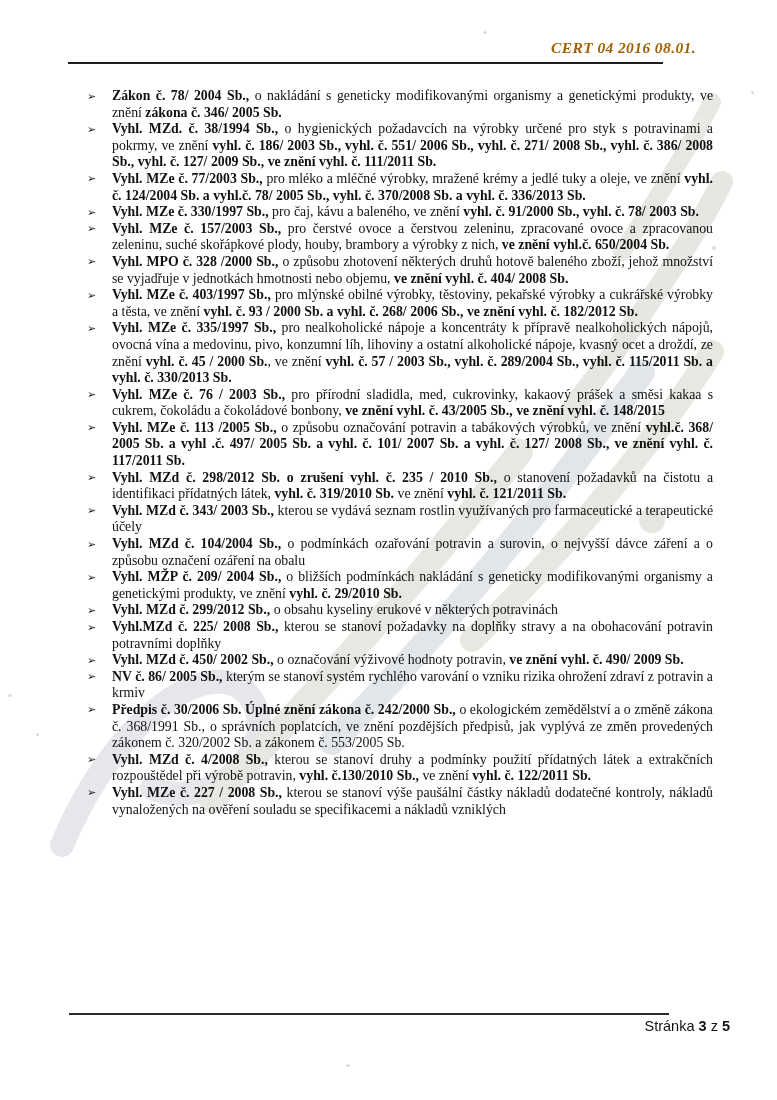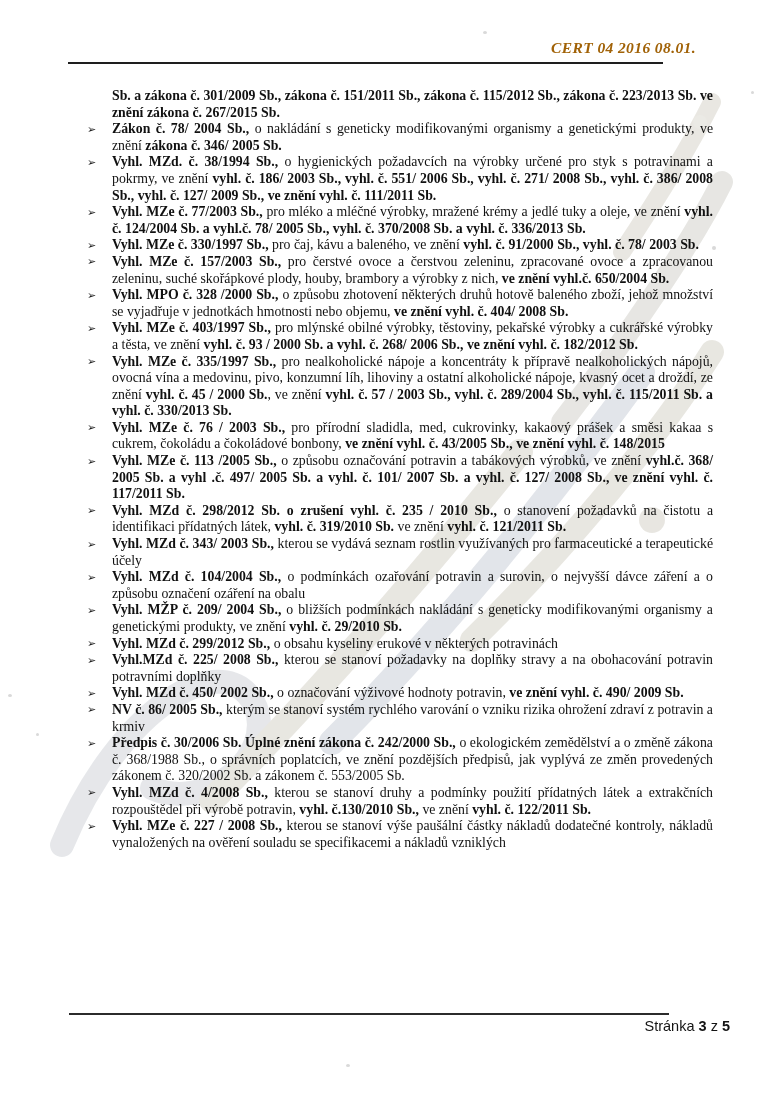--- a/index.html
+++ b/index.html
@@ -63,40 +63,39 @@
 <div class="speck" style="left:712px;top:246px;width:4px;height:4px;"></div>
 <div class="speck" style="left:8px;top:694px;width:4px;height:3px;"></div>
 <div class="speck" style="left:36px;top:733px;width:3px;height:3px;"></div>
 <div class="speck" style="left:160px;top:116px;width:3px;height:3px;"></div>
 <div class="speck" style="left:346px;top:1064px;width:4px;height:3px;"></div>
 
 <div class="header-code">CERT 04 2016 08.01.</div>
 <div class="header-rule"></div>
 
 <div class="doc-body">
-  <p class="intro"><span class="b">Sb. a zákona č. 301/2009 Sb., zákona č. 151/2011 Sb., zákona č. 115/2012 Sb., zákona č. 223/2013 Sb. ve znění zákona č. 267/2015 Sb.</span></p>
   <ul class="law-list">
       <li><span class="bullet">➢</span><span class="b">Zákon č. 78/ 2004 Sb.,</span><span> o nakládání s geneticky modifikovanými organismy a genetickými produkty, ve znění </span><span class="b">zákona č. 346/ 2005 Sb.</span></li>
       <li><span class="bullet">➢</span><span class="b">Vyhl. MZd. č. 38/1994 Sb.,</span><span> o hygienických požadavcích na výrobky určené pro styk s potravinami a pokrmy, ve znění </span><span class="b">vyhl. č. 186/ 2003 Sb., vyhl. č. 551/ 2006 Sb., vyhl. č. 271/ 2008 Sb., vyhl. č. 386/ 2008 Sb., vyhl. č. 127/ 2009 Sb., ve znění vyhl. č. 111/2011 Sb.</span></li>
       <li><span class="bullet">➢</span><span class="b">Vyhl. MZe č. 77/2003 Sb.,</span><span> pro mléko a mléčné výrobky, mražené krémy a jedlé tuky a oleje, ve znění </span><span class="b">vyhl. č. 124/2004 Sb. a vyhl.č. 78/ 2005 Sb., vyhl. č. 370/2008 Sb. a vyhl. č. 336/2013 Sb.</span></li>
       <li><span class="bullet">➢</span><span class="b">Vyhl. MZe č. 330/1997 Sb.,</span><span> pro čaj, kávu a baleného, ve znění </span><span class="b">vyhl. č. 91/2000 Sb., vyhl. č. 78/ 2003 Sb.</span></li>
       <li><span class="bullet">➢</span><span class="b">Vyhl. MZe č. 157/2003 Sb.,</span><span> pro čerstvé ovoce a čerstvou zeleninu, zpracované ovoce a zpracovanou zeleninu, suché skořápkové plody, houby, brambory a výrobky z nich, </span><span class="b">ve znění vyhl.č. 650/2004 Sb.</span></li>
       <li><span class="bullet">➢</span><span class="b">Vyhl. MPO č. 328 /2000 Sb.,</span><span> o způsobu zhotovení některých druhů hotově baleného zboží, jehož množství se vyjadřuje v jednotkách hmotnosti nebo objemu, </span><span class="b">ve znění vyhl. č. 404/ 2008 Sb.</span></li>
       <li><span class="bullet">➢</span><span class="b">Vyhl. MZe č. 403/1997 Sb.,</span><span> pro mlýnské obilné výrobky, těstoviny, pekařské výrobky a cukrářské výrobky a těsta, ve znění </span><span class="b">vyhl. č. 93 / 2000 Sb. a vyhl. č. 268/ 2006 Sb., ve znění vyhl. č. 182/2012 Sb.</span></li>
       <li><span class="bullet">➢</span><span class="b">Vyhl. MZe č. 335/1997 Sb.,</span><span> pro nealkoholické nápoje a koncentráty k přípravě nealkoholických nápojů, ovocná vína a medovinu, pivo, konzumní líh, lihoviny a ostatní alkoholické nápoje, kvasný ocet a droždí, ze znění </span><span class="b">vyhl. č. 45 / 2000 Sb.</span><span>, ve znění </span><span class="b">vyhl. č. 57 / 2003 Sb., vyhl. č. 289/2004 Sb., vyhl. č. 115/2011 Sb. a vyhl. č. 330/2013 Sb.</span></li>
       <li><span class="bullet">➢</span><span class="b">Vyhl. MZe č. 76 / 2003 Sb.,</span><span> pro přírodní sladidla, med, cukrovinky, kakaový prášek a směsi kakaa s cukrem, čokoládu a čokoládové bonbony, </span><span class="b">ve znění vyhl. č. 43/2005 Sb., ve znění vyhl. č. 148/2015</span></li>
       <li><span class="bullet">➢</span><span class="b">Vyhl. MZe č. 113 /2005 Sb.,</span><span> o způsobu označování potravin a tabákových výrobků, ve znění </span><span class="b">vyhl.č. 368/ 2005 Sb. a vyhl .č. 497/ 2005 Sb. a vyhl. č. 101/ 2007 Sb. a vyhl. č. 127/ 2008 Sb., ve znění vyhl. č. 117/2011 Sb.</span></li>
       <li><span class="bullet">➢</span><span class="b">Vyhl. MZd č. 298/2012 Sb. o zrušení vyhl. č. 235 / 2010 Sb.,</span><span> o stanovení požadavků na čistotu a identifikaci přídatných látek, </span><span class="b">vyhl. č. 319/2010 Sb.</span><span> ve znění </span><span class="b">vyhl. č. 121/2011 Sb.</span></li>
       <li><span class="bullet">➢</span><span class="b">Vyhl. MZd č. 343/ 2003 Sb.,</span><span> kterou se vydává seznam rostlin využívaných pro farmaceutické a terapeutické účely</span></li>
       <li><span class="bullet">➢</span><span class="b">Vyhl. MZd č. 104/2004 Sb.,</span><span> o podmínkách ozařování potravin a surovin, o nejvyšší dávce záření a o způsobu označení ozáření na obalu</span></li>
       <li><span class="bullet">➢</span><span class="b">Vyhl. MŽP č. 209/ 2004 Sb.,</span><span> o bližších podmínkách nakládání s geneticky modifikovanými organismy a genetickými produkty, ve znění </span><span class="b">vyhl. č. 29/2010 Sb.</span></li>
       <li><span class="bullet">➢</span><span class="b">Vyhl. MZd č. 299/2012 Sb.,</span><span> o obsahu kyseliny erukové v některých potravinách</span></li>
       <li><span class="bullet">➢</span><span class="b">Vyhl.MZd č. 225/ 2008 Sb.,</span><span> kterou se stanoví požadavky na doplňky stravy a na obohacování potravin potravními doplňky</span></li>
       <li><span class="bullet">➢</span><span class="b">Vyhl. MZd č. 450/ 2002 Sb.,</span><span> o označování výživové hodnoty potravin, </span><span class="b">ve znění vyhl. č. 490/ 2009 Sb.</span></li>
       <li><span class="bullet">➢</span><span class="b">NV č. 86/ 2005 Sb.,</span><span> kterým se stanoví systém rychlého varování o vzniku rizika ohrožení zdraví z potravin a krmiv</span></li>
-      <li><span class="bullet">➢</span><span class="b">Předpis č. 30/2006 Sb. Úplné znění zákona č. 242/2000 Sb.,</span><span> o ekologickém zemědělství a o změně zákona č. 368/1988 Sb., o správních poplatcích, ve znění pozdějších předpisů, jak vyplývá ze změn provedených zákonem č. 320/2002 Sb. a zákonem č. 553/2005 Sb.</span></li>
+      <li><span class="bullet">➢</span><span class="b">Předpis č. 30/2006 Sb. Úplné znění zákona č. 242/2000 Sb.,</span><span> o ekologickém zemědělství a o změně zákona č. 368/1991 Sb., o správních poplatcích, ve znění pozdějších předpisů, jak vyplývá ze změn provedených zákonem č. 320/2002 Sb. a zákonem č. 553/2005 Sb.</span></li>
       <li><span class="bullet">➢</span><span class="b">Vyhl. MZd č. 4/2008 Sb.,</span><span> kterou se stanoví druhy a podmínky použití přídatných látek a extrakčních rozpouštědel při výrobě potravin, </span><span class="b">vyhl. č.130/2010 Sb.,</span><span> ve znění </span><span class="b">vyhl. č. 122/2011 Sb.</span></li>
       <li><span class="bullet">➢</span><span class="b">Vyhl. MZe č. 227 / 2008 Sb.,</span><span> kterou se stanoví výše paušální částky nákladů dodatečné kontroly, nákladů vynaložených na ověření souladu se specifikacemi a nákladů vzniklých</span></li>
     </ul>
 </div>
 
 <div class="footer-rule"></div>
 <div class="footer-text"><span>Stránka </span><span class="b">3</span><span> z </span><span class="b">5</span></div>
 
 </body></html>

